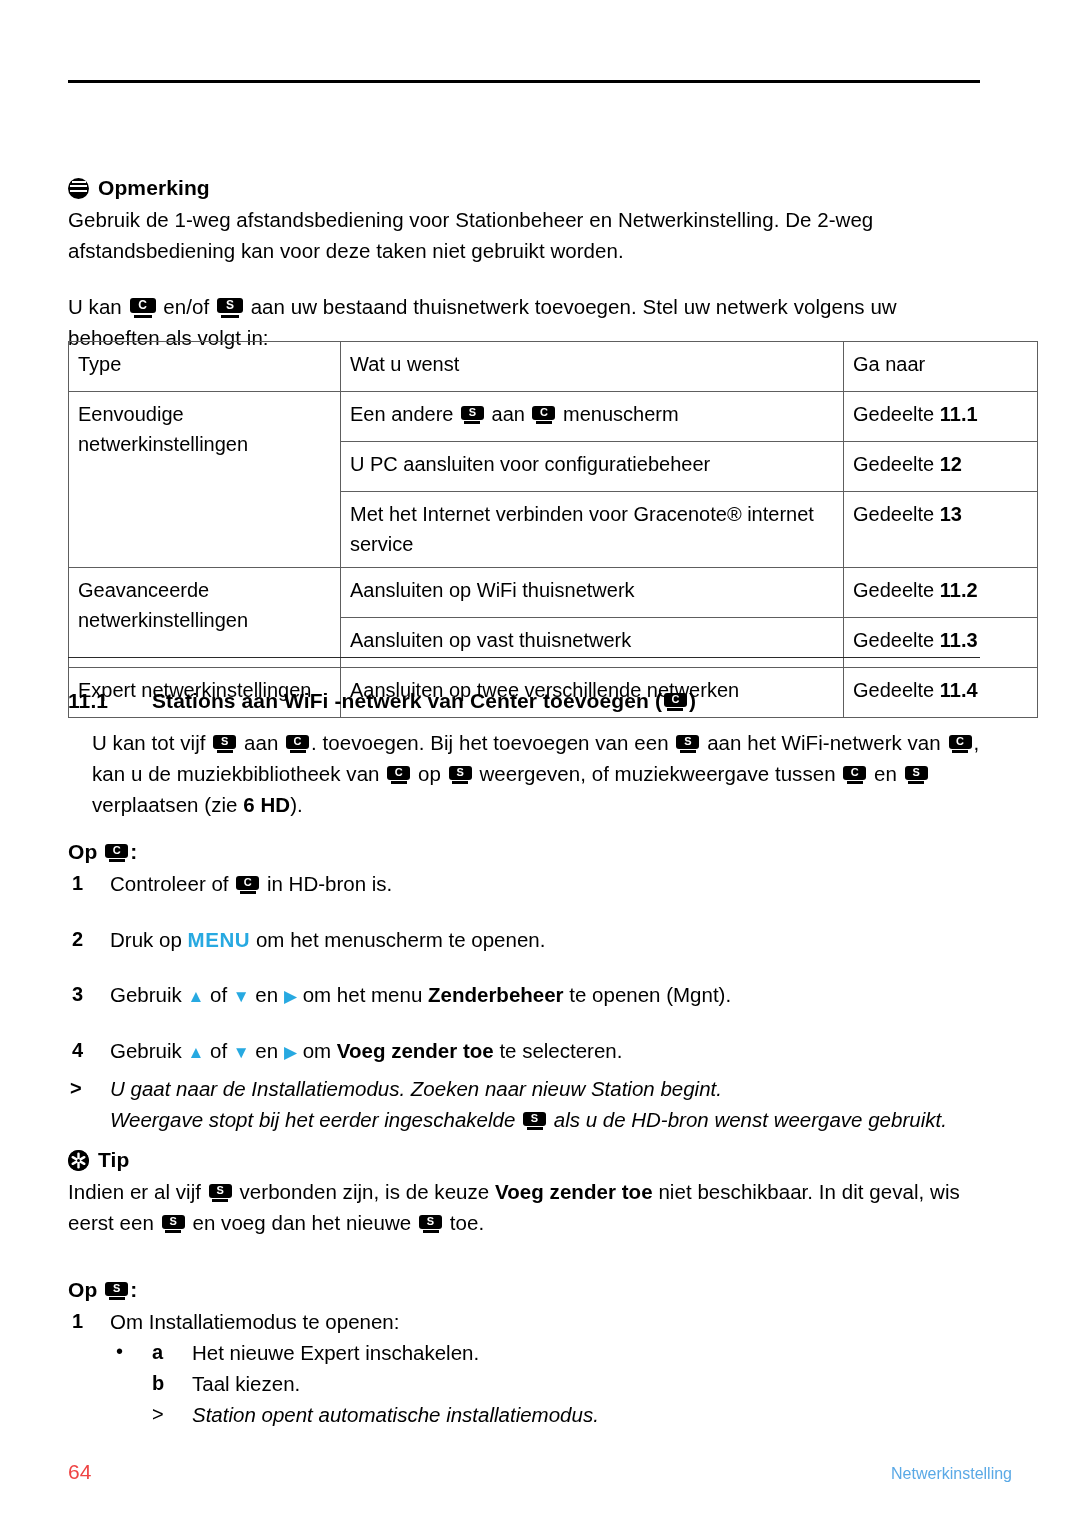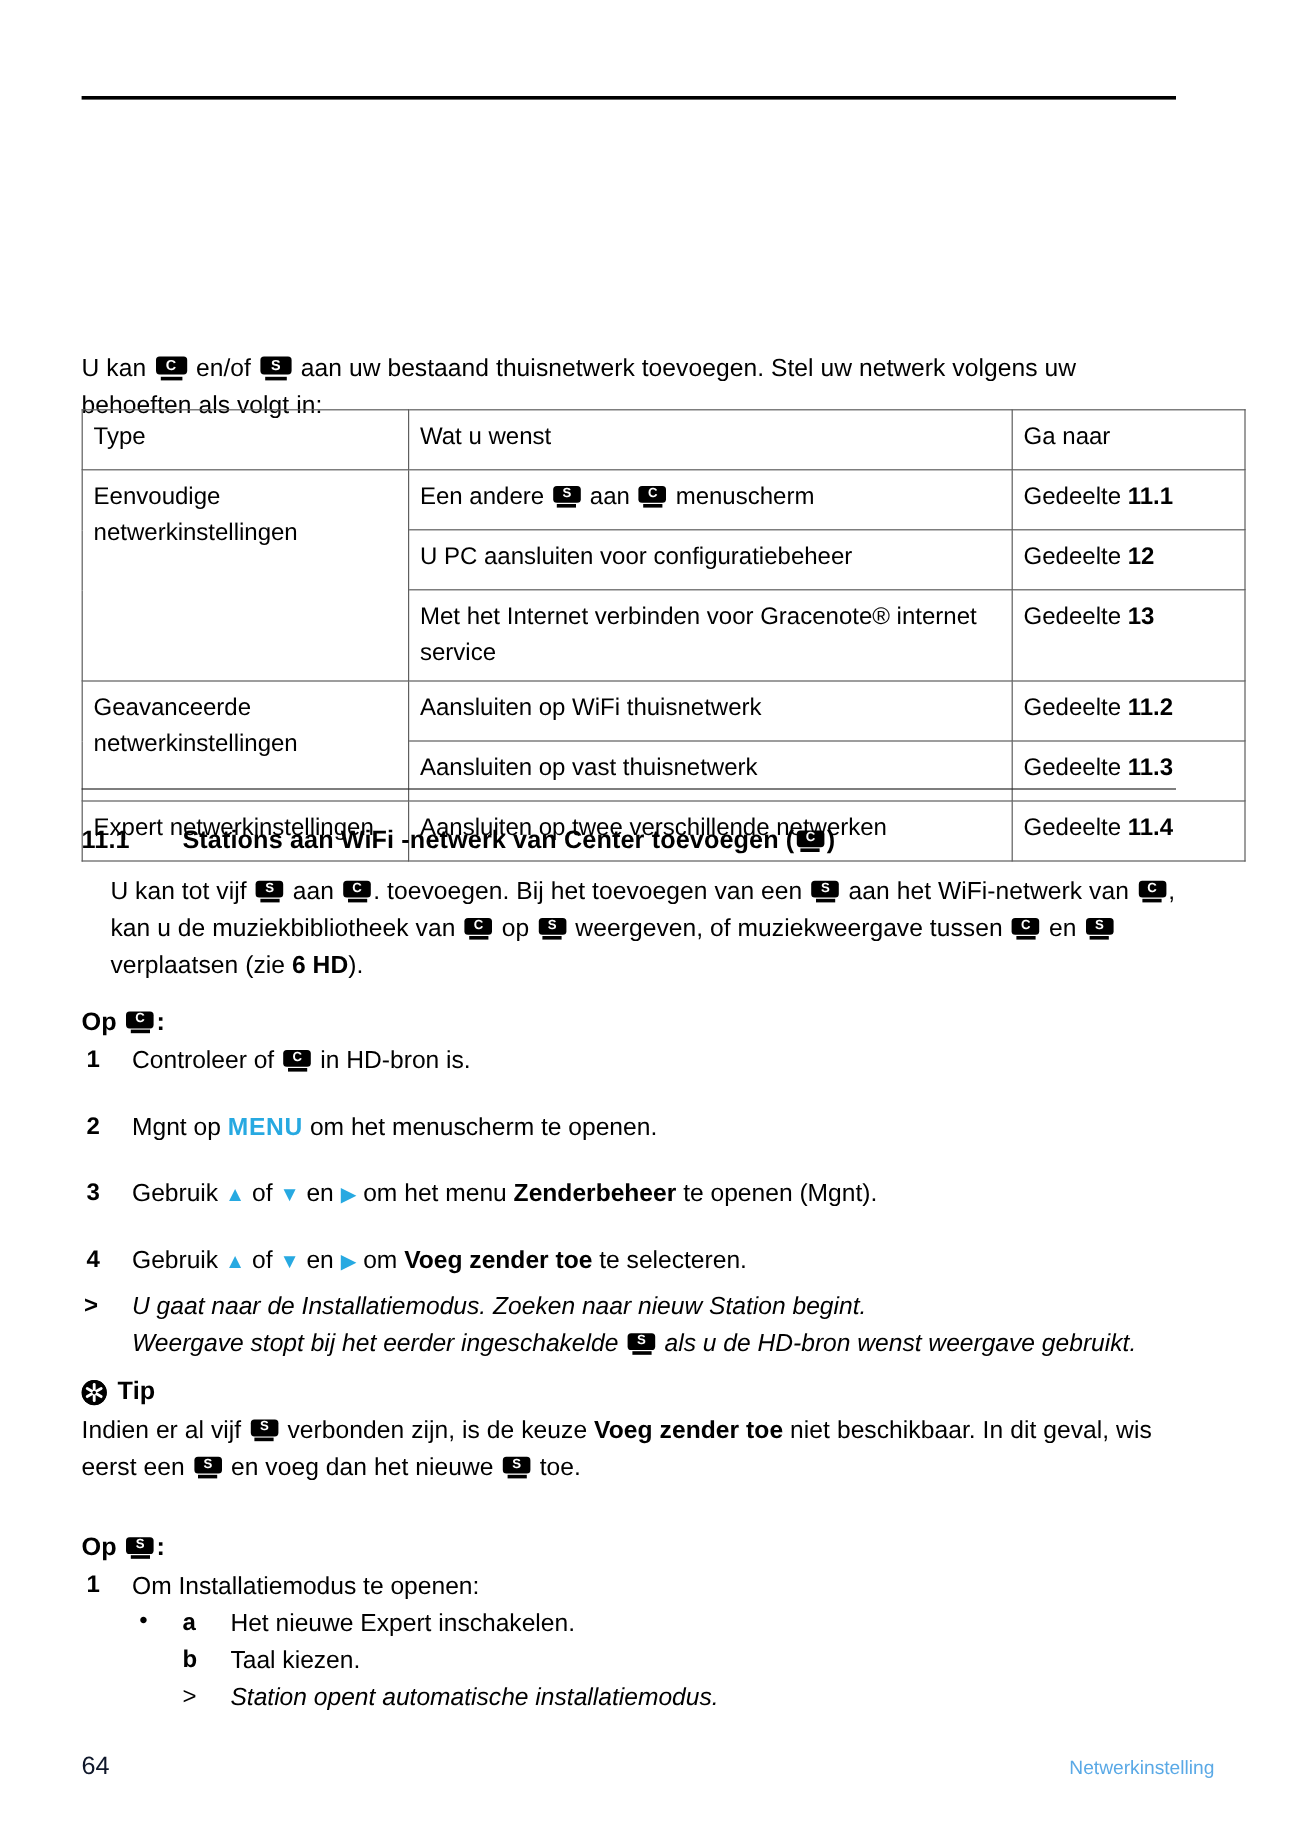--- a/index.html
+++ b/index.html
@@ -222,38 +222,45 @@
   .menukw { color: #27a9e1; font-weight: bold; letter-spacing: 0.6px; }
   .arw { color: #27a9e1; font-size: 17px; letter-spacing: 0; }
   b.kw { font-weight: bold; }
 
   
   .footer-pg {
     position: absolute;
     left: 68px;
     top: 1460px;
     font-size: 21px;
-    color: #0f172a;
+    color: #ef4444;
   }
   .footer-ch {
     position: absolute;
     right: 68px;
     top: 1465px;
     font-size: 16px;
     color: #5aa9e6;
   }
 </style>
 </head>
 <body>
 
 <div class="page">
 
   <div class="top-rule"></div>
 
 
+  <div class="blk" style="top:176px;">
+    <div class="callout-head">
+      <span class="ico-note"></span>
+      <span>Opmerking</span>
+    </div>
+    <p class="body">Gebruik de 1-weg afstandsbediening voor Stationbeheer en Netwerkinstelling. De 2-weg afstandsbediening kan voor deze taken niet gebruikt worden.</p>
+  </div>
 
   <div class="blk" style="top:291px;">
     <p class="body">
       <span>U kan</span>
       <span class="dev"><span class="scr">C</span><span class="base"></span></span>
       <span>en/of</span>
       <span class="dev"><span class="scr">S</span><span class="base"></span></span>
       <span>aan uw bestaand thuisnetwerk toevoegen. Stel uw netwerk volgens uw behoeften als volgt in:</span>
     </p>
   </div>
@@ -359,21 +366,21 @@
       <span class="marker">1</span>
       <span>Controleer of</span>
       <span class="dev sm"><span class="scr">C</span><span class="base"></span></span>
       <span>in HD-bron is.</span>
     </div>
   </div>
 
   <div class="blk" style="top:924px;">
     <div class="step">
       <span class="marker">2</span>
-      <span>Mgnt op</span>
+      <span>Druk op</span>
       <span class="menukw">MENU</span>
       <span>om het menuscherm te openen.</span>
     </div>
   </div>
 
   <div class="blk" style="top:979px;">
     <div class="step">
       <span class="marker">3</span>
       <span>Gebruik</span>
       <span class="arw">▲</span>

